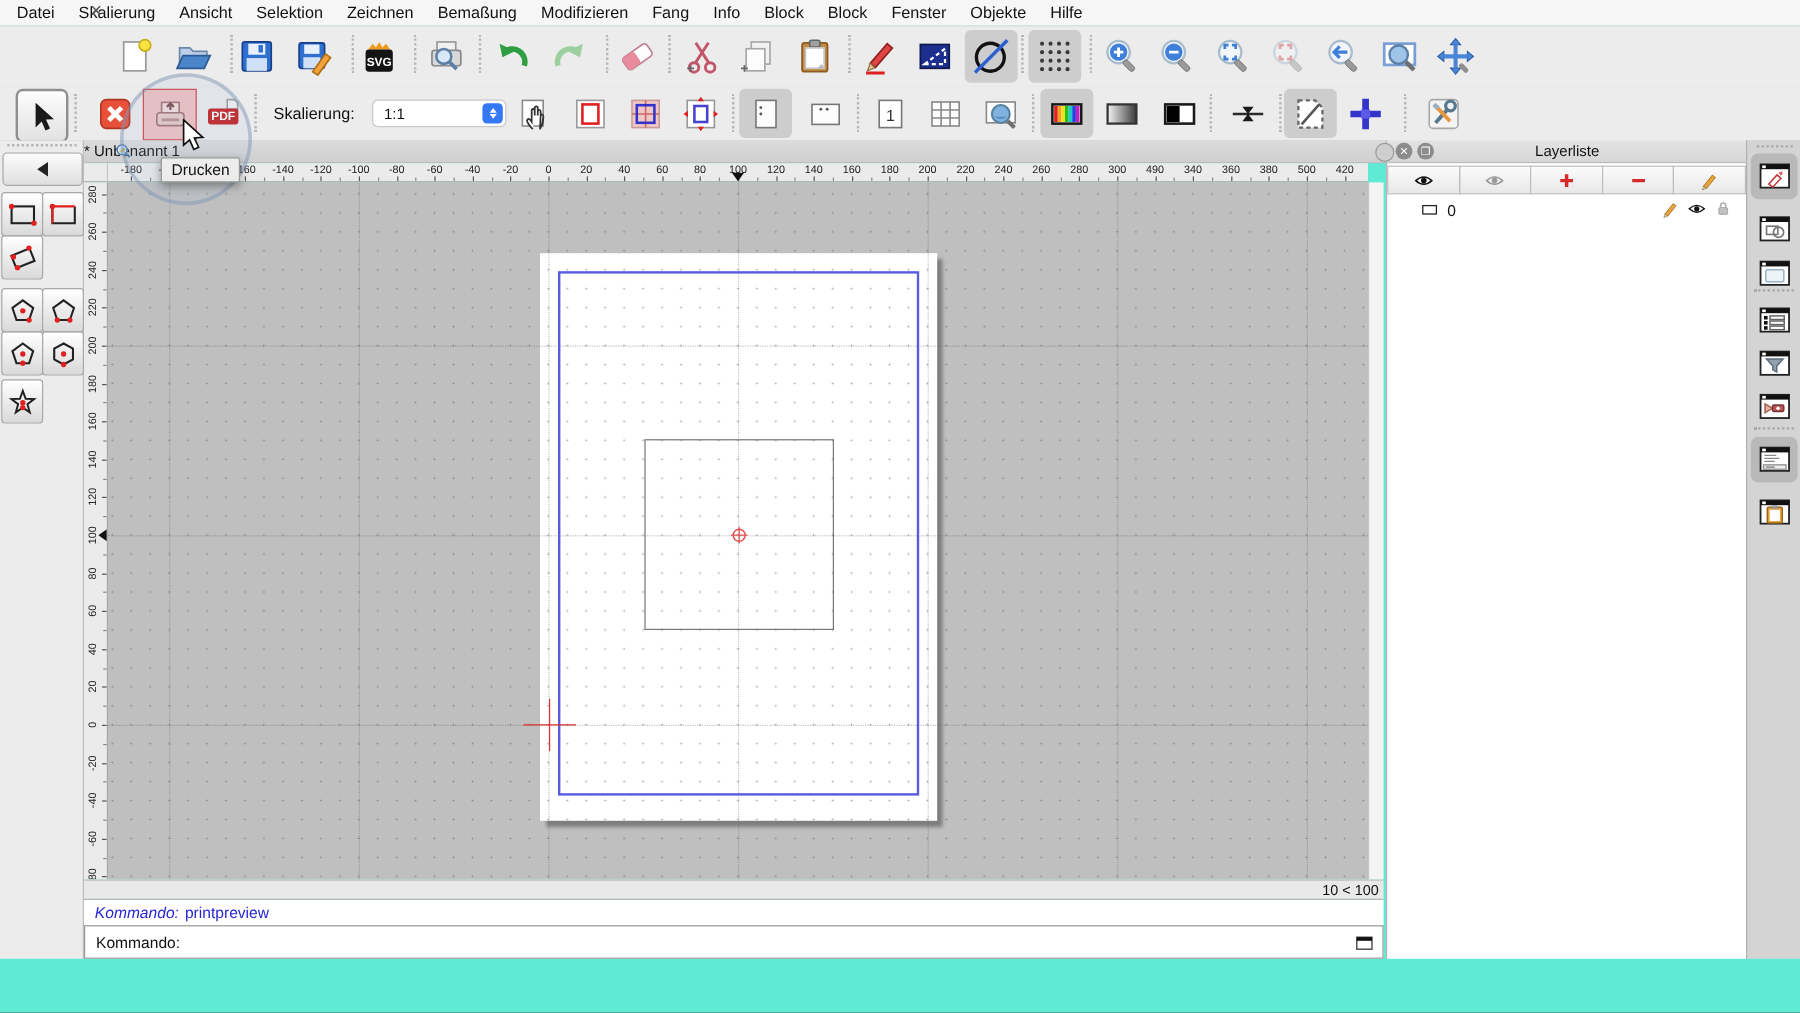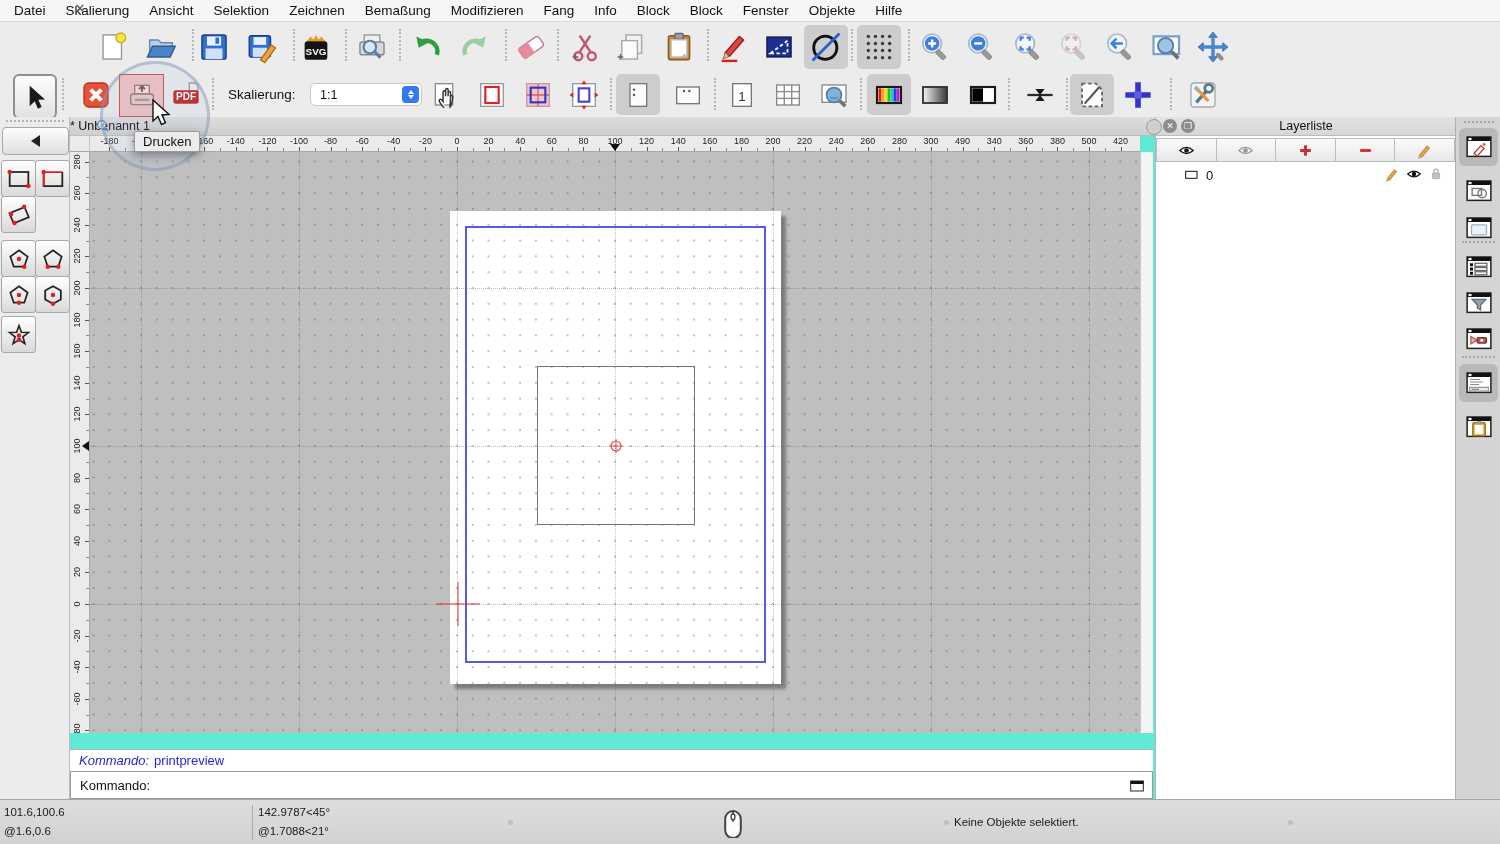--- a/index.html
+++ b/index.html
@@ -741,20 +741,23 @@
     <div class="entrect"></div>
     <svg class="abs" style="left:516px;top:284px;" width="20" height="20">
       <circle cx="10" cy="10" r="5" fill="none" stroke="#e05050" stroke-width="1.2"></circle>
       <path d="M10 3 v14 M3 10 h14" stroke="#e05050" stroke-width="1"></path>
     </svg>
     <svg class="abs" style="left:346px;top:430px;" width="44" height="44">
       <path d="M22 0 V44 M0 22 H44" stroke="#e03030" stroke-width="1"></path>
     </svg>
   </div>
   <div class="abs vscroll"></div>
+  <div class="abs bstrip">
+    <div class="gridinfo">10 &lt; 100</div>
+  </div>
 
   <div class="abs cmdh">
     <span class="lab">Kommando:</span>
     <span>printpreview</span>
   </div>
   <div class="abs cmdi">
     <span>Kommando:</span>
     <span class="cmdibtn" id="cmdibtn">
         <svg viewBox="0 0 24 24" width="16" height="16">
           <rect x="2.5" y="4.5" width="19" height="15" fill="#fff" stroke="#333" stroke-width="1.6"></rect>
@@ -907,35 +910,19 @@
           <rect x="2.5" y="4" width="19" height="15.5" fill="#fff" stroke="#222" stroke-width="1.2"></rect>
           <rect x="2.5" y="4" width="19" height="3.2" fill="#111"></rect>
           <rect x="3.6" y="4.7" width="2.4" height="1.8" fill="#fff"></rect>
           <rect x="7" y="8.5" width="10" height="10.5" rx="1" fill="#e8a33c" stroke="#9a6a1a"></rect>
           <rect x="8.6" y="10.3" width="6.8" height="7.5" fill="#fff"></rect>
           <rect x="10" y="7.3" width="4" height="2.4" fill="#9a9a9a"></rect>
         </svg>
       </div>
     </div>
 
-  <div class="abs status">
-    <div class="abs" style="left:4px;top:6px;">101.6,100.6</div>
-    <div class="abs" style="left:4px;top:25px;">@1.6,0.6</div>
-    <div class="sdiv"></div>
-    <div class="abs" style="left:258px;top:6px;">142.9787&lt;45°</div>
-    <div class="abs" style="left:258px;top:25px;">@1.7088&lt;21°</div>
-    <div class="sdot" style="left:508px;top:20px;"></div>
-    <div class="abs" id="mouseicon" style="left:716px;top:4px;"><svg viewBox="0 0 24 24" width="34" height="34">
-          <rect x="6.5" y="5" width="11" height="19" rx="5.5" fill="#fcfcfc" stroke="#444" stroke-width="1.4"></rect>
-          <line x1="12" y1="5.5" x2="12" y2="12.5" stroke="#444" stroke-width="1.2"></line>
-          <rect x="10.7" y="7" width="2.6" height="4" rx="1.3" fill="#fff" stroke="#444"></rect>
-        </svg></div>
-    <div class="sdot" style="left:944px;top:20px;"></div>
-    <div class="abs" style="left:954px;top:16px;">Keine Objekte selektiert.</div>
-    <div class="sdot" style="left:1288px;top:20px;"></div>
-  </div>
 
   <div class="abs ring"></div>
   <div class="abs tooltip">Drucken</div>
   <svg class="abs cursor" width="22" height="30">
     <path d="M3 1 L3 22 L8 17.5 L11.5 25.5 L15.5 23.7 L12 16 L19 15.5 Z" fill="#fff" stroke="#111" stroke-width="1.4"></path>
   </svg>
 </div>
 
 </body></html>

